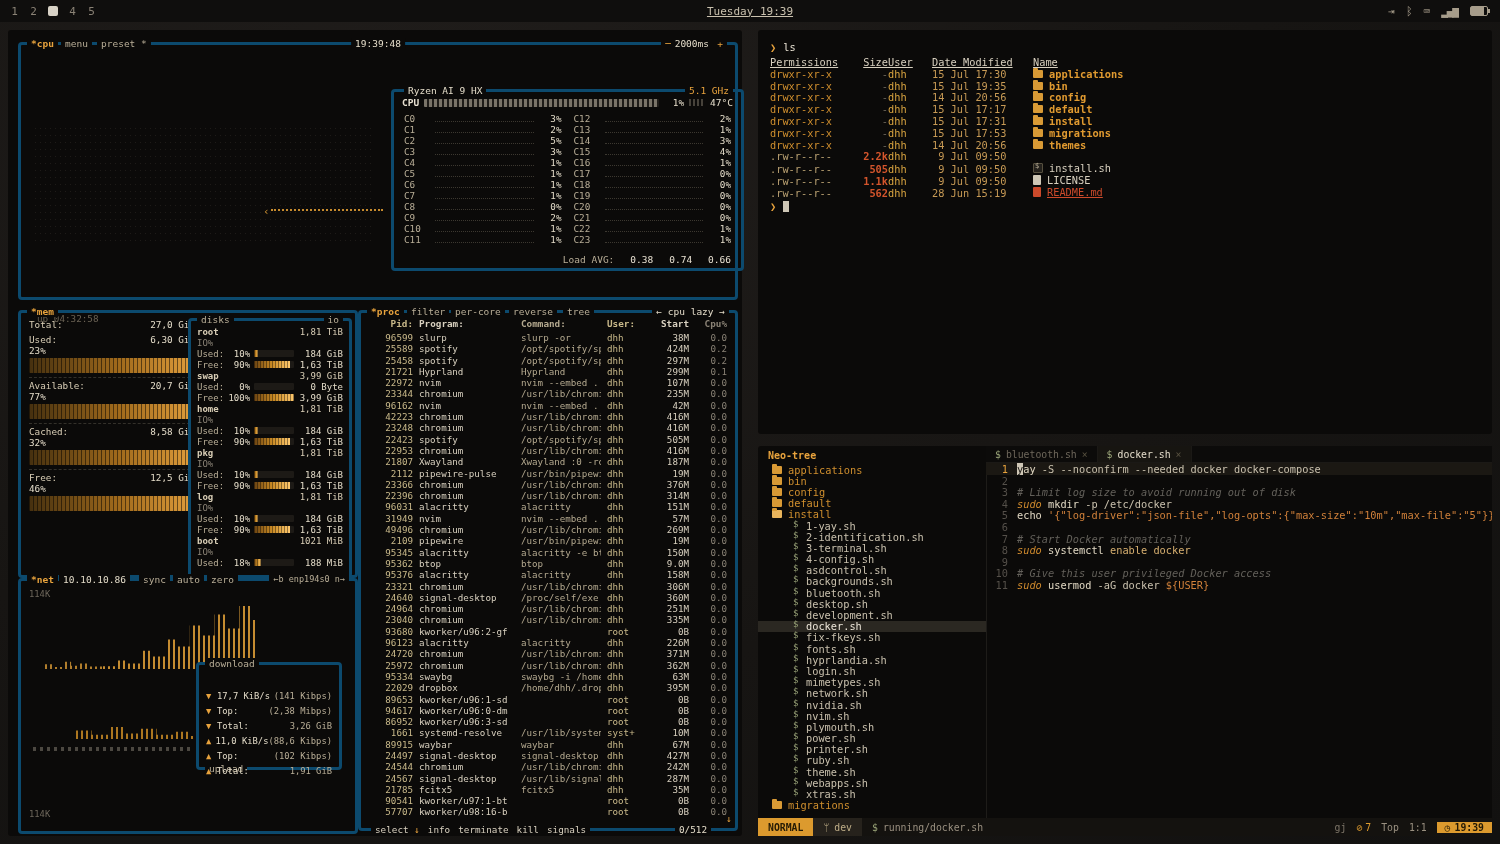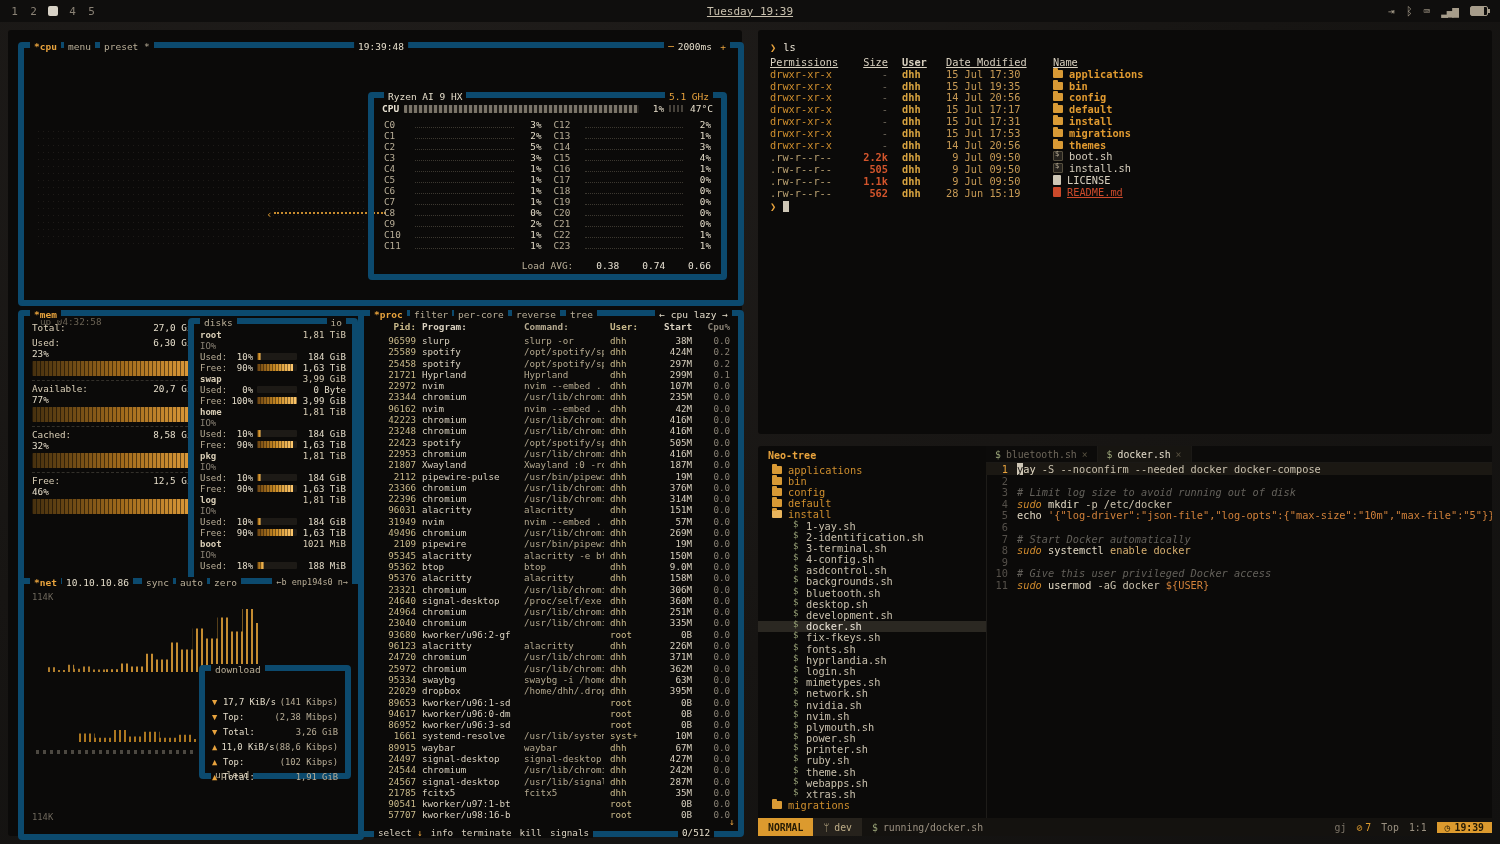--- a/index.html
+++ b/index.html
@@ -15,47 +15,47 @@
   .ws{cursor:default;color:#8a8275;display:flex;align-items:center;justify-content:center;min-width:9px;height:12px;}
   .ws[data-active="true"]{width:10px;height:10px;background:#d8d2c6;border-radius:2px;}
   #clock{position:absolute;left:50%;transform:translateX(-50%);color:#c9c0ad;text-decoration:underline;}
   #tray{margin-left:auto;display:flex;gap:12px;align-items:center;margin-right:12px;font-size:11px;color:#a79d8b;}
   .tray-ic{letter-spacing:-1px;}
   .battery{display:inline-block;width:16px;height:8px;border:1px solid #a79d8b;border-radius:2px;position:relative;}
   .battery::after{content:"";position:absolute;right:-3px;top:2px;width:2px;height:4px;background:#a79d8b;}
   .bfill{display:block;height:100%;width:80%;background:#a79d8b;}
   
   #btop{left:8px;top:30px;width:734px;height:806px;font-size:9.5px;}
-  .tbox{position:absolute;border:6px solid #0c4a6e;border-radius:4px;}
+  .tbox{position:absolute;border:3px solid #0c4a6e;border-radius:4px;}
   .btab{position:absolute;top:-7px;background:#0b0a09;padding:0 4px;font-size:9.5px;color:#b9ae97;white-space:nowrap;}
   .btab.hl{color:#e8a33d;font-weight:bold;}
   .btab.white{color:#e4dcc9;}
   
   #cpu-box{left:10px;top:12px;width:714px;height:252px;}
   #cpu-dotfield{position:absolute;left:12px;top:80px;width:340px;height:120px;
     background-image:radial-gradient(rgba(160,150,130,.12) .6px,transparent .7px);background-size:5px 7px;}
   #cpu-spark{position:absolute;left:250px;top:150px;width:112px;height:14px;border-bottom:2px dotted #db9a33;opacity:.9;}
   #cpu-spark::before{content:"‹";color:#db9a33;position:absolute;left:-8px;bottom:-9px;font-size:11px;}
-  #cpu-inner{left:344px;top:44px;width:347px;height:176px;}
+  #cpu-inner{left:370px;top:44px;width:347px;height:176px;}
   .cirow{display:flex;align-items:center;gap:5px;padding:5px 8px 2px;font-size:9.5px;}
   .cilabel{color:#e8e1d2;font-weight:bold;}
   .cimeter{flex:1;height:8px;border-radius:1px;opacity:.85;
     background:repeating-linear-gradient(90deg,#8d8679 0 3px,#221f1b 3px 5px);}
   .cipct{color:#e4dcc9;min-width:20px;text-align:right;}
   .citempg{width:16px;height:7px;opacity:.6;background:repeating-linear-gradient(90deg,#6e675b 0 2px,transparent 2px 4px);}
   .citemp{color:#e4dcc9;}
   #cores{display:flex;gap:12px;padding:3px 10px 0;}
   .ccol{flex:1;}
   .crow{display:flex;align-items:baseline;height:11px;font-size:9.3px;}
   .cname{color:#b9ae97;width:27px;}
   .lead{flex:1;margin:0 4px 3px;border-bottom:1px dotted #3c3830;}
   .cpct{color:#e4dcc9;width:24px;text-align:right;}
   #loadavg{position:absolute;left:10px;right:10px;bottom:3px;display:flex;justify-content:flex-end;gap:16px;font-size:9.5px;}
   #loadavg .ll{color:#b9ae97;}
-  #loadavg .lv{color:#e8e1d2;margin-left:7px;}
+  #loadavg .lv{color:#e8e1d2;}
   #uptime{position:absolute;left:16px;top:268px;color:#6a6254;font-size:9.3px;}
   
   #mem-box{left:10px;top:280px;width:334px;height:262px;}
   #mem-col{position:absolute;left:8px;top:6px;width:166px;}
   .mrow{display:flex;justify-content:space-between;font-size:9.3px;height:11px;}
   .mlabel{color:#d9ceb6;}
   .mval{color:#e4dcc9;}
   .mpct{color:#e4dcc9;font-size:9.3px;height:11px;}
   .mgraph{height:15px;margin:2px 0 4px;width:97%;border-radius:1px;opacity:.95;
     background:repeating-linear-gradient(90deg,rgba(0,0,0,.5) 0 1px,transparent 1px 4px),linear-gradient(90deg,#4a3310,#a86f1d 55%,#e8a33d);}
@@ -114,23 +114,23 @@
   
   #lsterm{left:758px;top:30px;width:734px;height:404px;font-size:10.3px;}
   #lsterm .inner{padding:10px 12px;}
   .promptline{display:flex;align-items:center;height:13px;}
   .prompt{color:#e8a33d;font-weight:bold;margin-right:7px;}
   .cmd{color:#e8e1d2;}
   .lshead,.lsrow{display:flex;height:11.8px;align-items:baseline;white-space:pre;}
   .lshead{margin-top:3px;}
   .col-perms{width:80px;}
   .col-size{width:38px;text-align:right;}
-  .col-user{width:36px;margin-left:14px;font-weight:bold;}
+  .col-user{width:36px;margin-left:0;}
   .col-date{width:100px;margin-left:8px;}
-  .col-name{flex:1;margin-left:7px;display:flex;align-items:center;}
+  .col-name{flex:1;margin-left:1px;display:flex;align-items:center;}
   .lshead span{color:#d8d0bf;}
   .lshead .hu{text-decoration:underline;}
   .perms{color:#b9a071;}
   .lsrow[data-ft="dir"] .perms{color:#d08f2e;}
   .size{color:#d4552c;font-weight:bold;}
   .lsrow[data-ft="dir"] .size{color:#6e675b;font-weight:normal;}
   .user{color:#d9a440;}
   .date{color:#c79a55;}
   .fi{position:relative;display:inline-block;width:10px;height:8px;margin-right:6px;flex:none;}
   .lsrow[data-ft="dir"] .fi{background:#d99a35;border-radius:1px;}
@@ -1127,24 +1127,20 @@
             <span class="col-name">
               <span class="fi"></span>
               <span class="nm">themes</span>
             </span>
           </div>
           <div class="lsrow" data-ft="script">
             <span class="col-perms perms">.rw-r--r--</span>
             <span class="col-size size">2.2k</span>
             <span class="col-user user">dhh</span>
             <span class="col-date date"> 9 Jul 09:50</span>
-            <span class="col-name">
-              <span class="fi"></span>
-              <span class="nm">boot.sh</span>
-            </span>
           </div>
           <div class="lsrow" data-ft="script">
             <span class="col-perms perms">.rw-r--r--</span>
             <span class="col-size size">505</span>
             <span class="col-user user">dhh</span>
             <span class="col-date date"> 9 Jul 09:50</span>
             <span class="col-name">
               <span class="fi"></span>
               <span class="nm">install.sh</span>
             </span>

